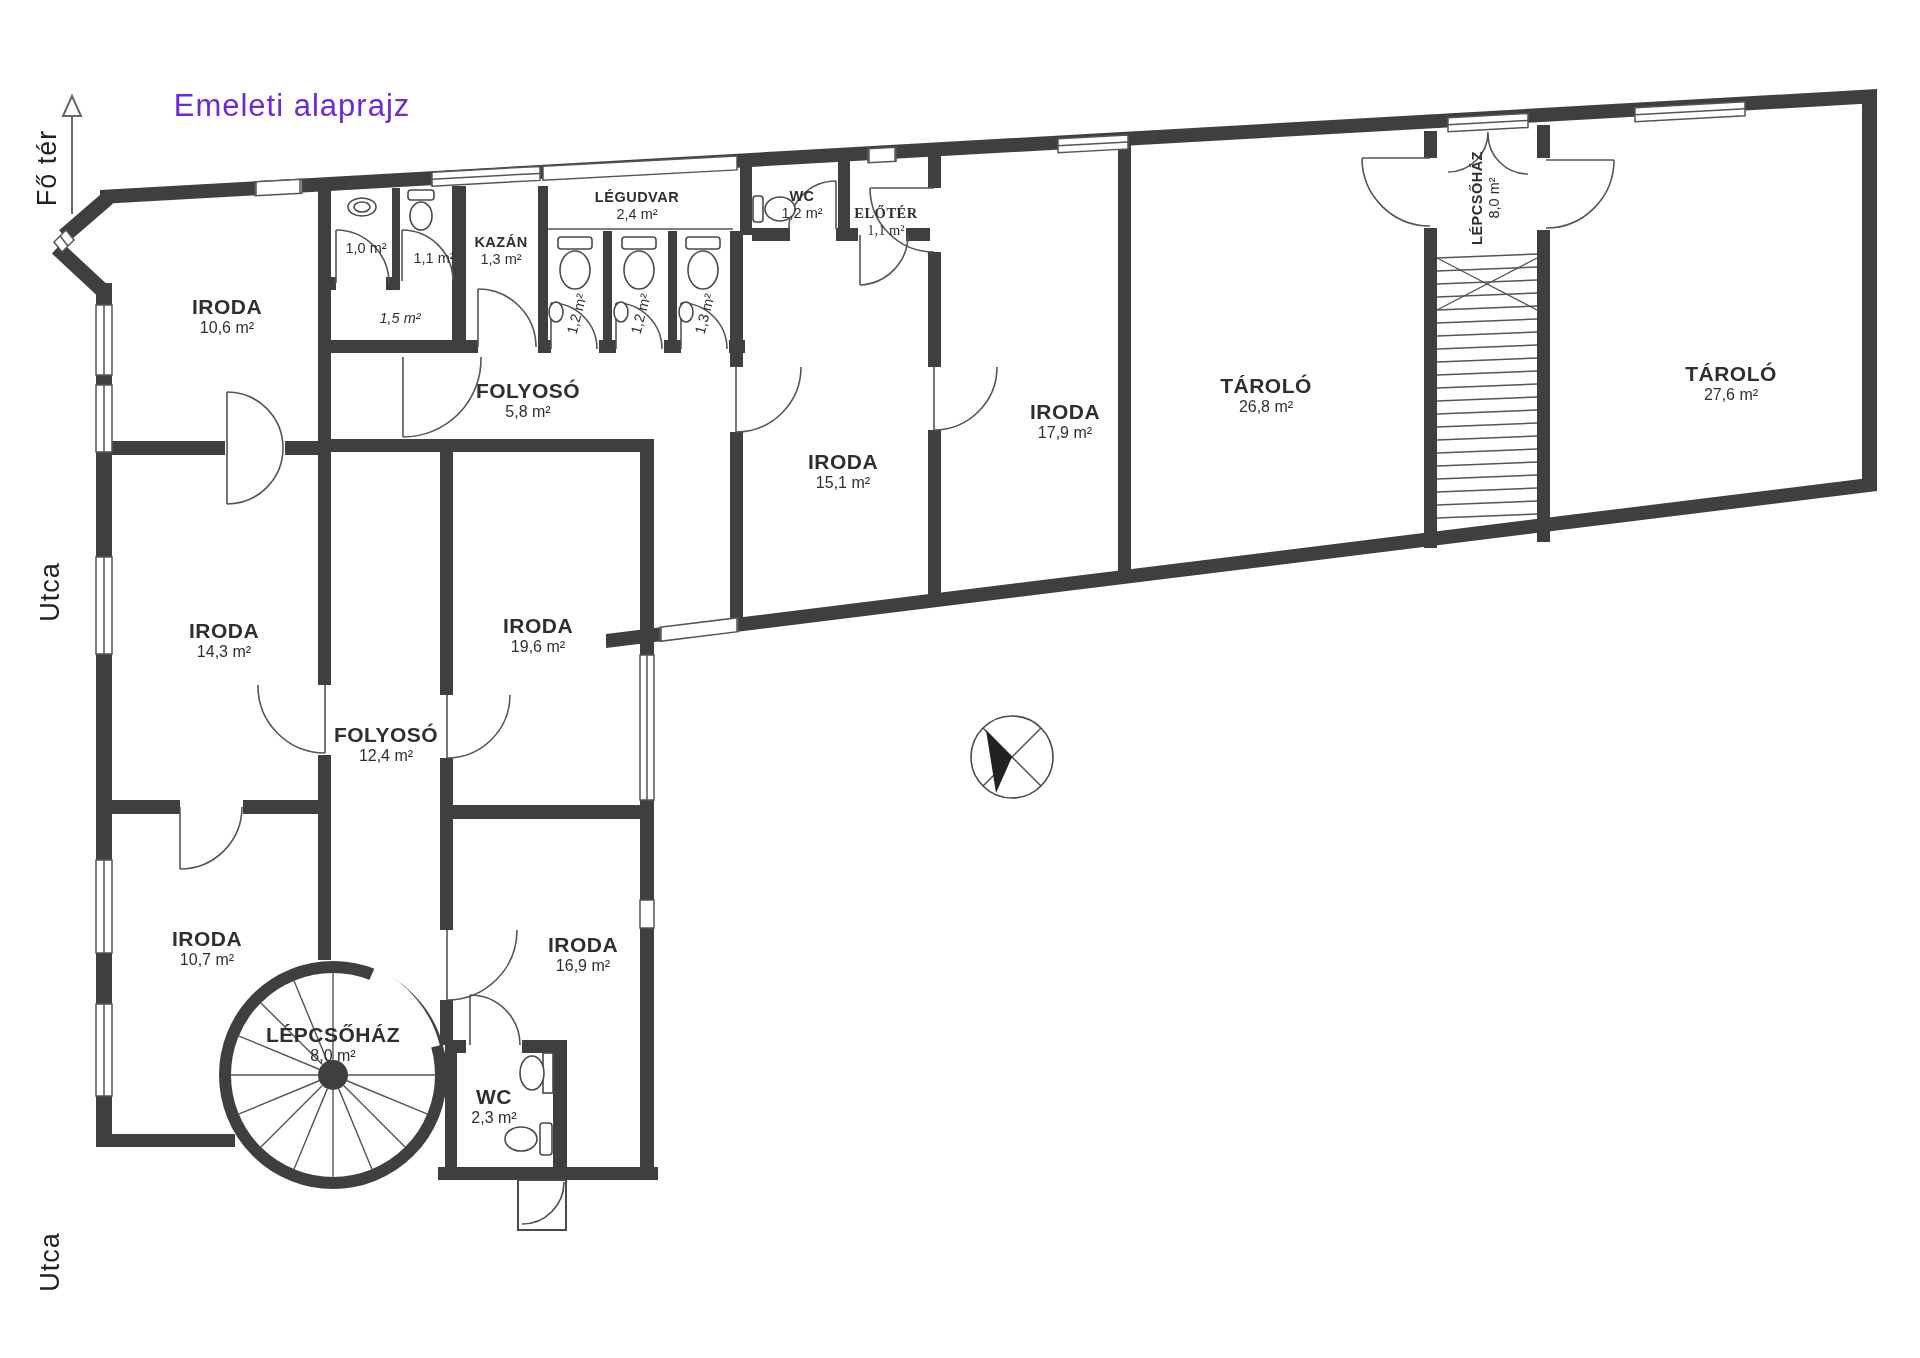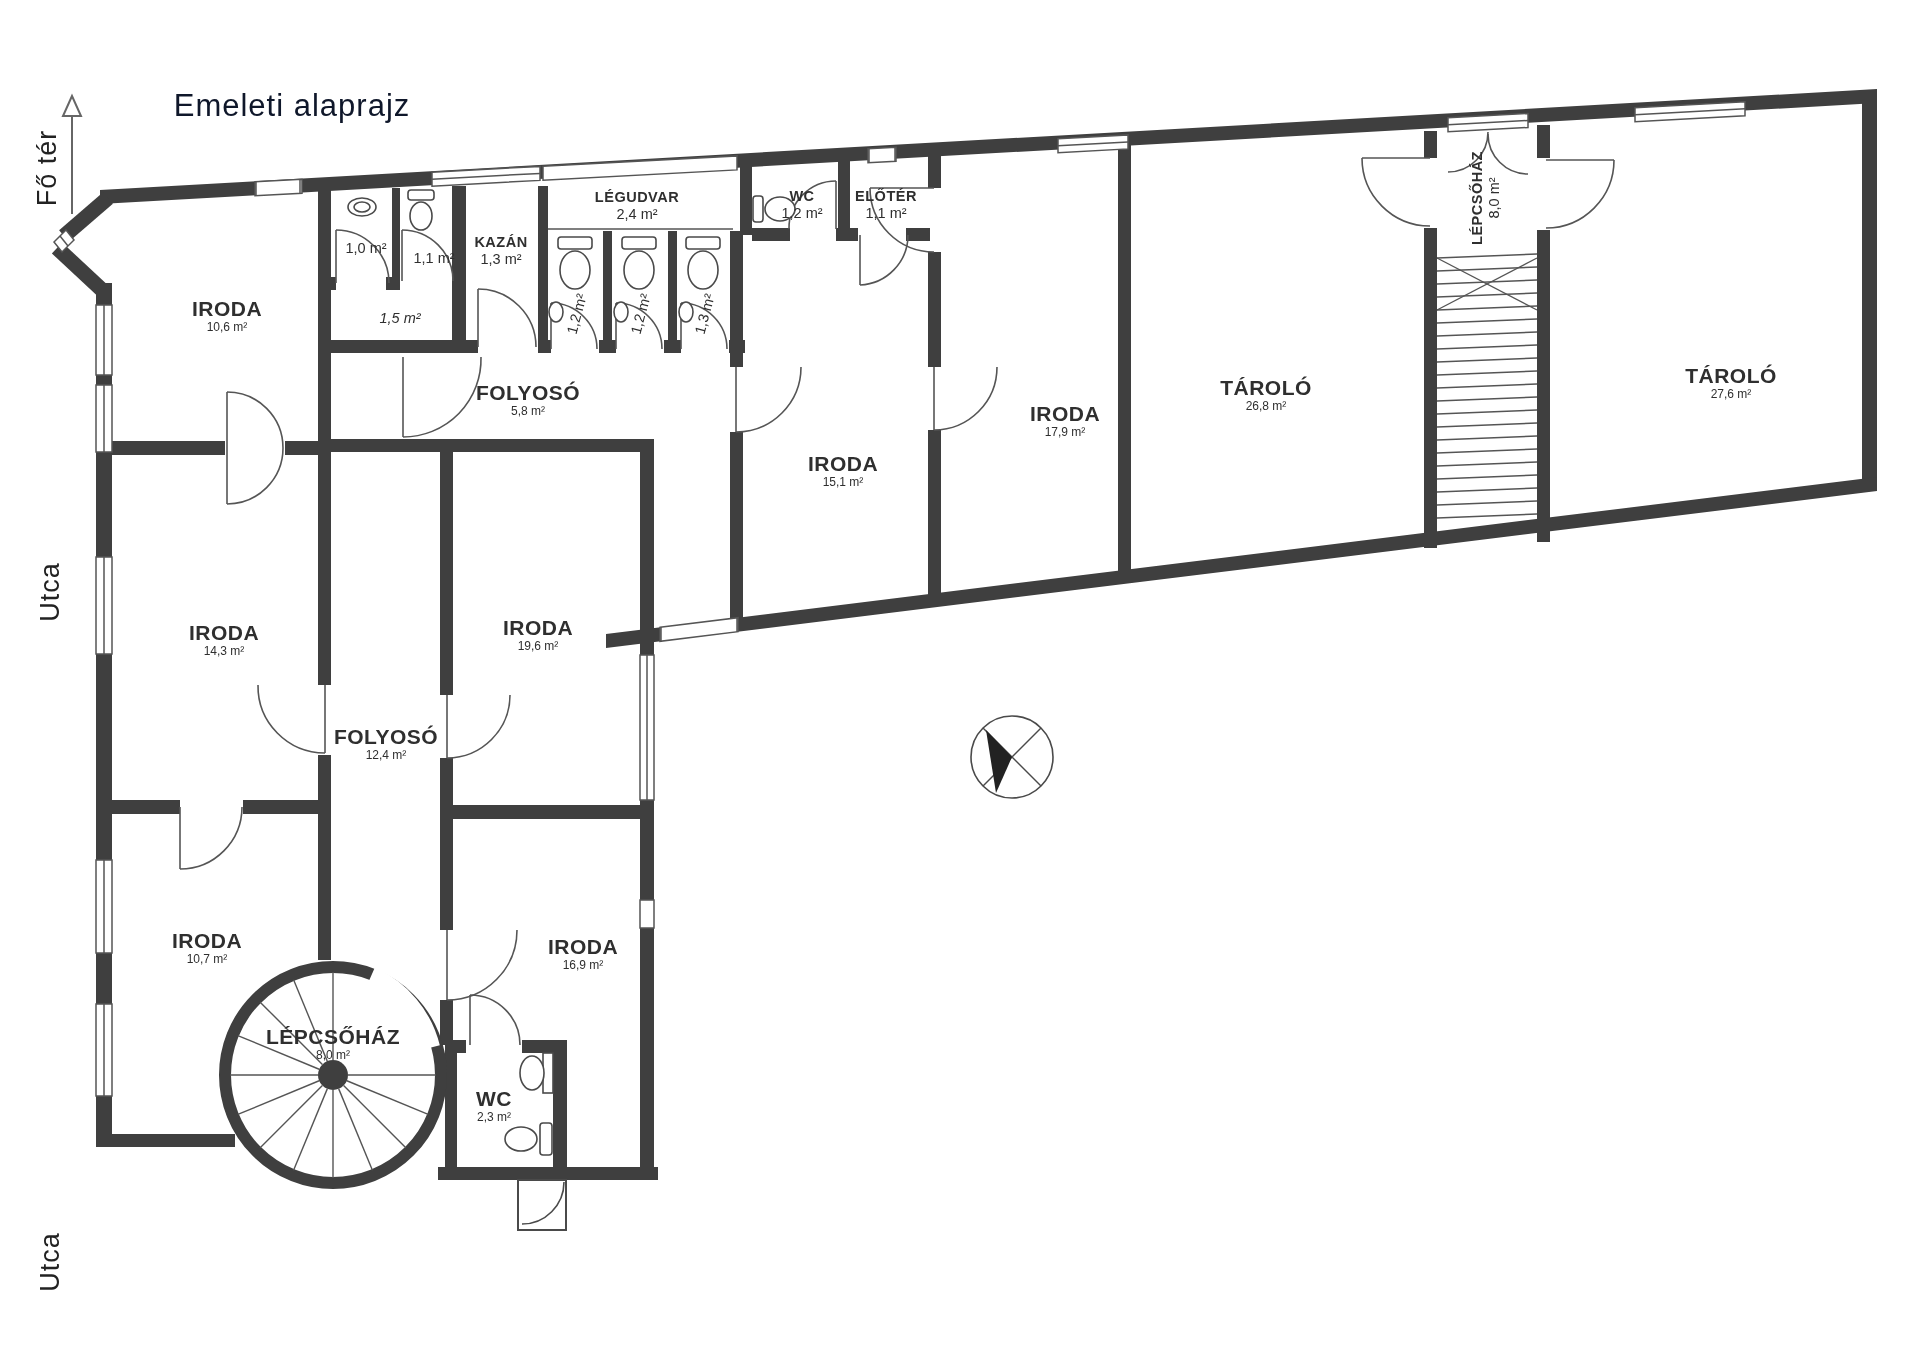--- a/index.html
+++ b/index.html
@@ -2,25 +2,25 @@
 <html><head>
 <meta charset="utf-8">
 <style>
   html,body{margin:0;padding:0;background:#fff;}
   #stage{position:relative;width:1920px;height:1358px;background:#fff;overflow:hidden;
          font-family:"Liberation Sans", sans-serif;color:#2a2a2a;}
   #plan-svg{position:absolute;left:0;top:0;}
   .room-label{position:absolute;text-align:center;line-height:1.15;transform:translate(-50%,-50%);
               white-space:nowrap;color:#2f2f2f;}
   .room-label .rname{font-weight:bold;font-size:21px;letter-spacing:.5px;display:block;}
-  .room-label .rarea{font-size:12px;display:block;}
+  .room-label .rarea{font-size:16px;display:block;}
   .room-label.small .rname{font-size:14.5px;}
   .room-label.small .rarea{font-size:14.5px;}
   #page-title{position:absolute;left:292px;top:106px;transform:translate(-50%,-50%);
-              font-size:31px;letter-spacing:1px;color:#0f172a;}
+              font-size:31px;letter-spacing:1px;color:#6d28d9;}
   .side-label{position:absolute;font-size:27px;color:#222;transform:translate(-50%,-50%) rotate(-90deg);
               white-space:nowrap;letter-spacing:1px;}
 </style>
 </head>
 <body>
 
 <div id="stage">
 
 <svg id="plan-svg" width="1920" height="1358" viewBox="0 0 1920 1358">
 
@@ -328,21 +328,21 @@
         <span class="rarea">1,3 m²</span>
       </div>
       <div class="room-label small" style="left: 637px; top: 206px; transform: translate(-50%, -50%);">
         <span class="rname">LÉGUDVAR</span>
         <span class="rarea">2,4 m²</span>
       </div>
       <div class="room-label small" style="left: 802px; top: 205px; transform: translate(-50%, -50%);">
         <span class="rname">WC</span>
         <span class="rarea">1,2 m²</span>
       </div>
-      <div class="room-label small" style="left: 886px; top: 205px; transform: translate(-50%, -50%);">
+      <div class="room-label small" style="left: 886px; top: 222px; transform: translate(-50%, -50%); font-family: Liberation Serif, serif;">
         <span class="rname">ELŐTÉR</span>
         <span class="rarea">1,1 m²</span>
       </div>
       <div class="room-label small" style="left: 577px; top: 314px; transform: translate(-50%, -50%) rotate(-75deg);">
         <span class="rarea">1,2 m²</span>
       </div>
       <div class="room-label small" style="left: 641px; top: 314px; transform: translate(-50%, -50%) rotate(-75deg);">
         <span class="rarea">1,2 m²</span>
       </div>
       <div class="room-label small" style="left: 705px; top: 314px; transform: translate(-50%, -50%) rotate(-75deg);">

